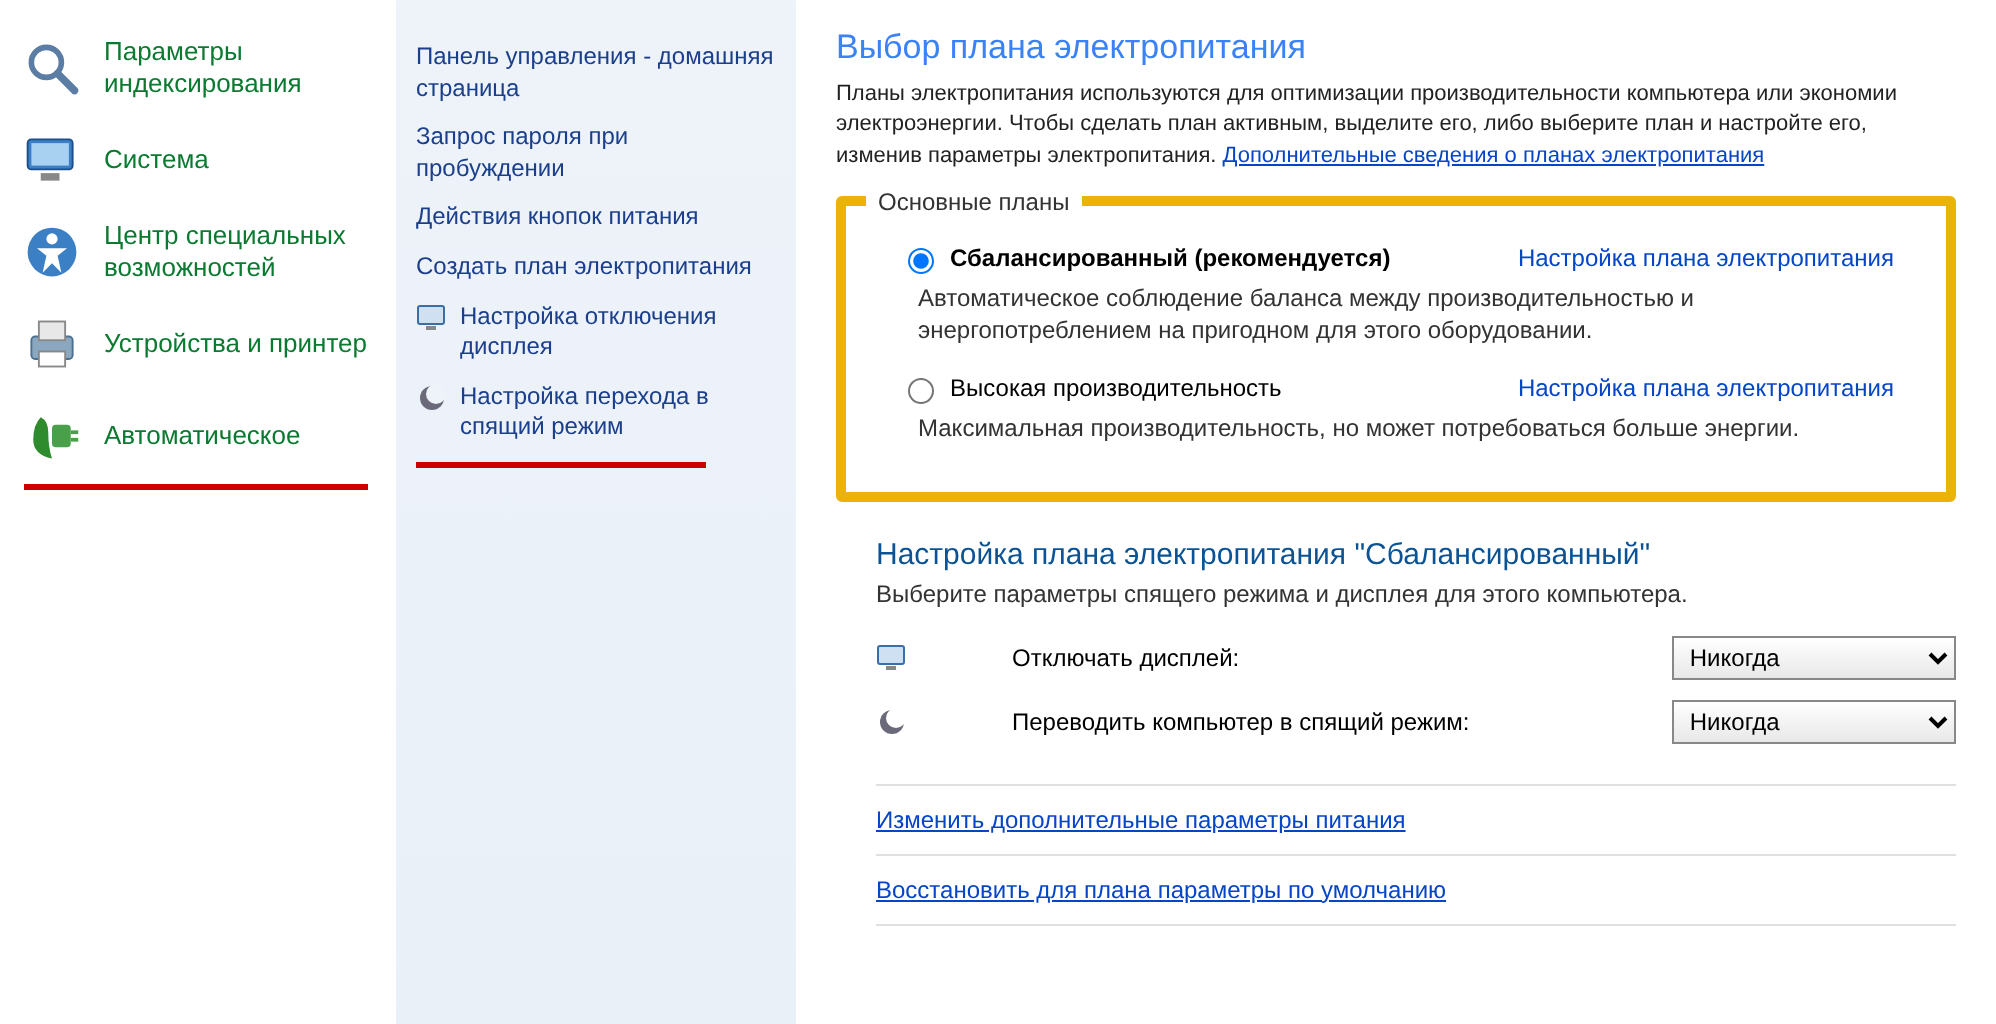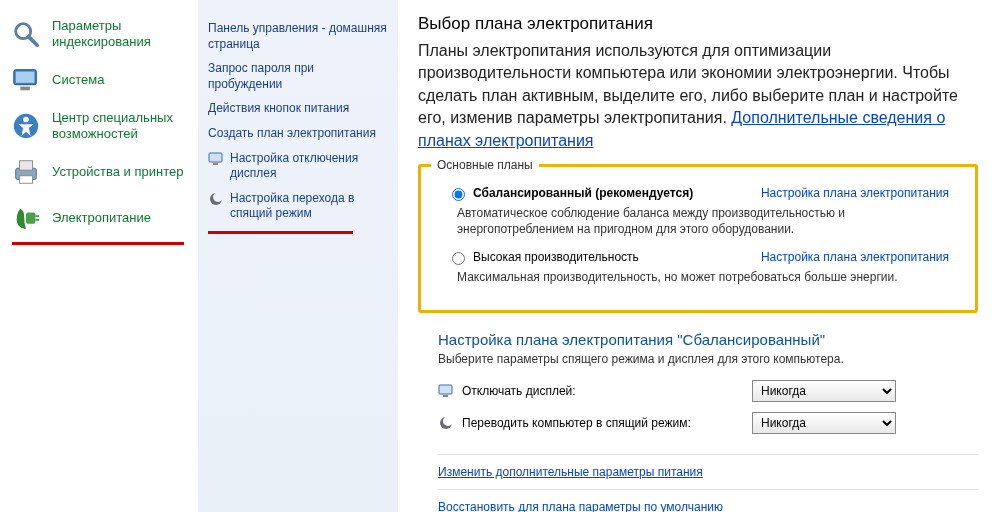--- a/index.html
+++ b/index.html
@@ -74,35 +74,35 @@
     width: 145px;
   }
 
   
   .main {
     flex: 1;
     padding: 14px 20px 10px 20px;
     overflow: hidden;
   }
   h1 {
-    color: #000000;
+    color: #3b82f6;
     font-weight: normal;
     font-size: 17px;
     margin: 0 0 6px 0;
   }
   .desc {
     color: #222;
-    font-size: 16px;
+    font-size: 11px;
     line-height: 1.4;
     margin: 0 0 12px 0;
   }
   .desc a { color: #0645c8; text-decoration: underline; cursor: pointer; }
 
   .group {
-    border: 3px solid #eab308;
+    border: 5px solid #eab308;
     border-radius: 3px;
     padding: 14px 14px 12px 14px;
     margin: 6px 0 18px 0;
     position: relative;
   }
   .group-title {
     position: absolute;
     top: -9px; left: 10px;
     background: #fff;
     padding: 0 6px;
@@ -135,20 +135,21 @@
     font-size: 15px;
     font-weight: normal;
     margin: 6px 0 4px 0;
   }
   .sub-desc { font-size: 12px; color: #333; margin: 0 0 14px 0; }
 
   .setting-row {
     display: flex;
     align-items: center;
     margin: 10px 0;
+    gap: 44px;
   }
   .setting-row .mini-icon { width:16px; height:16px; margin-right:8px; }
   .setting-label { font-size: 12px; width: 290px; }
   select.win-select {
     font-size: 12px;
     padding: 2px 4px;
     width: 144px;
     border: 1px solid #888;
     background: linear-gradient(#fff,#e8e8e8);
   }
@@ -211,21 +212,21 @@
     </div>
     <div class="left-item">
       <div class="icon-box">
         <svg viewBox="0 0 32 32" width="30" height="30">
             <path d="M10 6 Q6 10 6 18 Q6 26 16 28 Q14 22 14 14 Q14 8 10 6" fill="#2e8b2e"></path>
             <rect x="16" y="10" width="10" height="12" rx="2" fill="#4aa04a"></rect>
             <rect x="26" y="13" width="4" height="2" fill="#4aa04a"></rect>
             <rect x="26" y="17" width="4" height="2" fill="#4aa04a"></rect>
           </svg>
       </div>
-      <span class="lbl">Электропитание</span>
+      <span class="lbl">Автоматическое</span>
     </div>
     <div class="red-underline"></div>
   </div>
 
   <div class="mid-col">
     <span class="mid-link">Панель управления - домашняя страница</span>
     <span class="mid-link">Запрос пароля при пробуждении</span>
     <span class="mid-link">Действия кнопок питания</span>
     <span class="mid-link">Создать план электропитания</span>
     <span class="mid-link with-icon">

